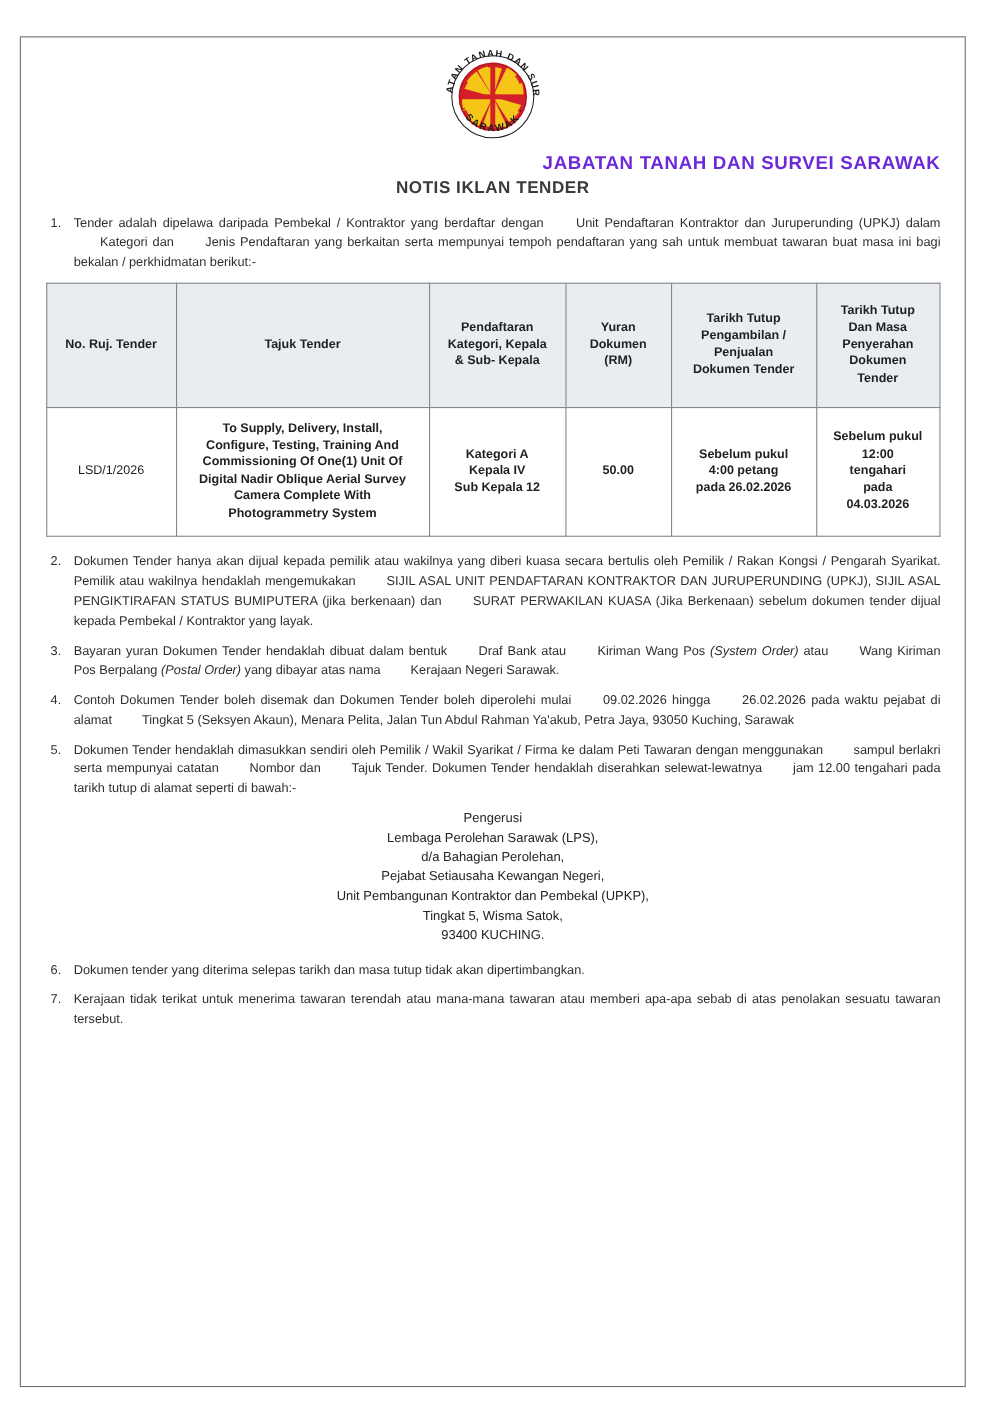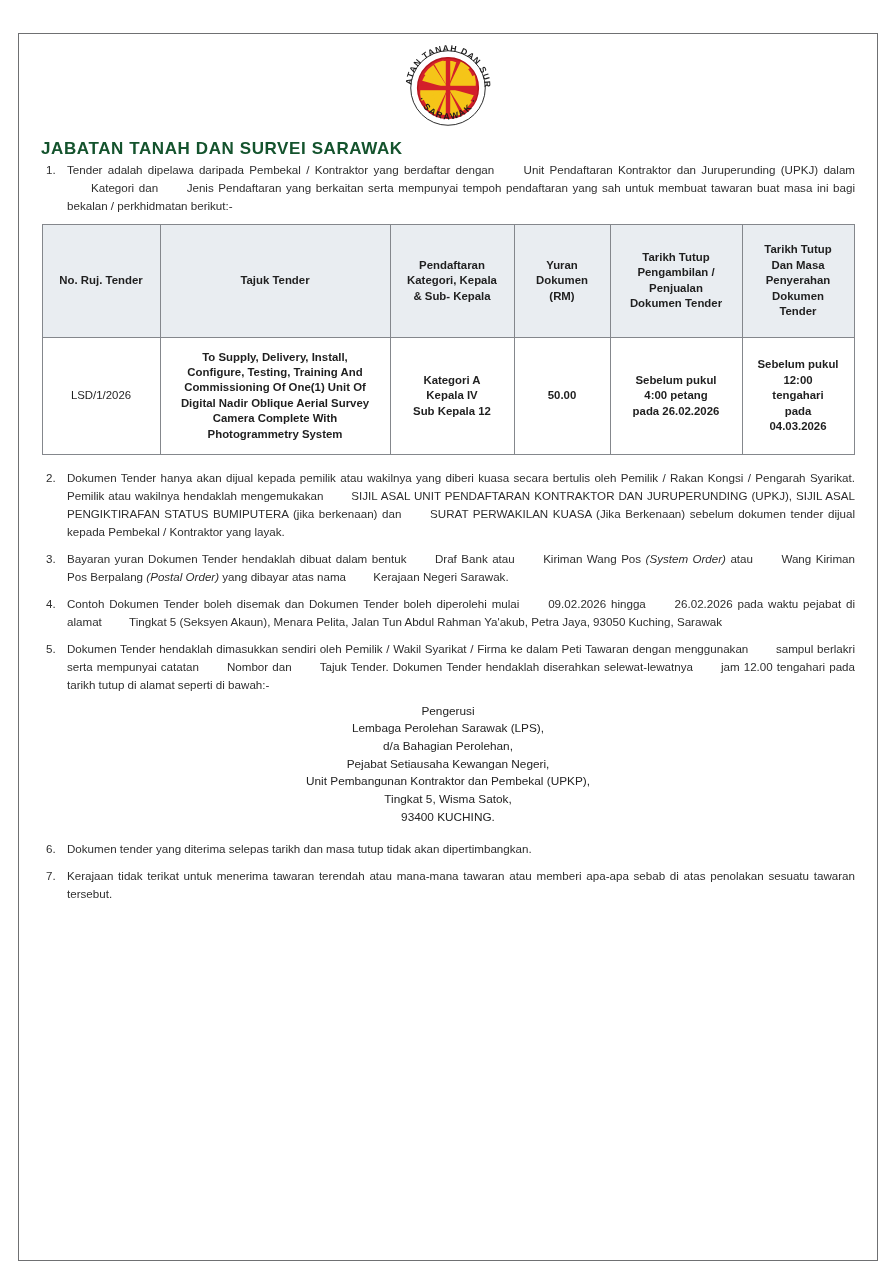--- a/index.html
+++ b/index.html
@@ -43,25 +43,25 @@
   .logo {
     display: inline-block;
     width: 92px;
     height: 92px;
     position: relative;
   }
   .logo svg { display: block; }
 
   
   .doc-title {
-    text-align: left;
+    text-align: right;
     font-size: 17px;
     font-weight: bold;
     letter-spacing: 0.6px;
-    color: #14532d;
+    color: #6d28d9;
     line-height: 1.35;
   }
   .doc-subtitle {
     text-align: center;
     font-size: 15.5px;
     font-weight: bold;
     letter-spacing: 0.5px;
     color: #3a3a3a;
     line-height: 1.35;
     margin-bottom: 12px;
@@ -192,20 +192,21 @@
             <textPath href="#ringTop" startOffset="50%" text-anchor="middle">JABATAN TANAH DAN SURVEI</textPath>
           </text>
           <text font-family="'Liberation Sans', sans-serif" font-size="9.6" font-weight="bold" fill="#1b1b1b" letter-spacing="2">
             <textPath href="#ringBot" startOffset="50%" text-anchor="middle">· SARAWAK ·</textPath>
           </text>
         </svg>
       </div>
     </div>
 
     <div class="doc-title">JABATAN TANAH DAN SURVEI SARAWAK</div>
+    <div class="doc-subtitle">NOTIS IKLAN TENDER</div>
 
     <div class="clause">
       <div class="num">1.</div>
       <div class="body">Tender adalah dipelawa daripada Pembekal / Kontraktor yang berdaftar dengan <b>Unit Pendaftaran Kontraktor dan Juruperunding (UPKJ)</b> dalam <b>Kategori</b> dan <b>Jenis Pendaftaran</b> yang berkaitan serta mempunyai tempoh pendaftaran yang sah untuk membuat tawaran buat masa ini bagi bekalan / perkhidmatan berikut:-</div>
     </div>
 
     <table class="tender-table">
       <colgroup>
         <col class="col-ref">
           <col class="col-title">

